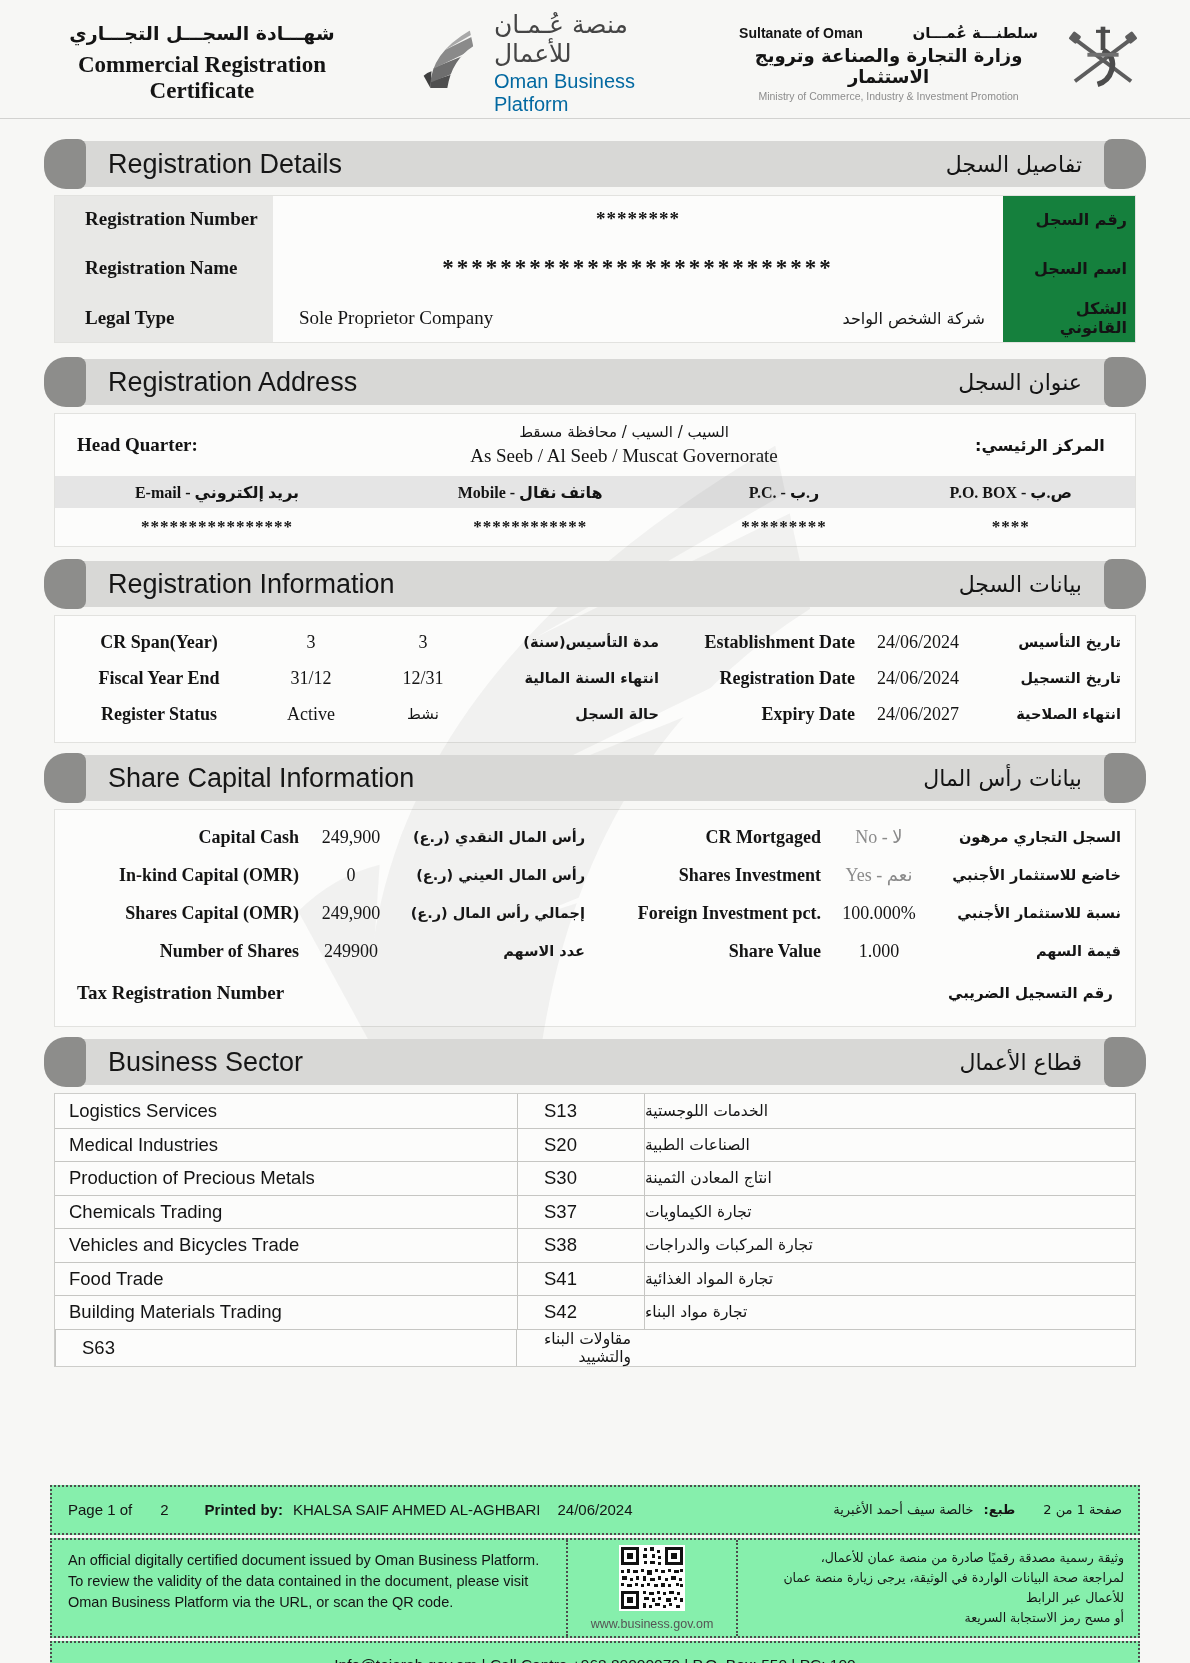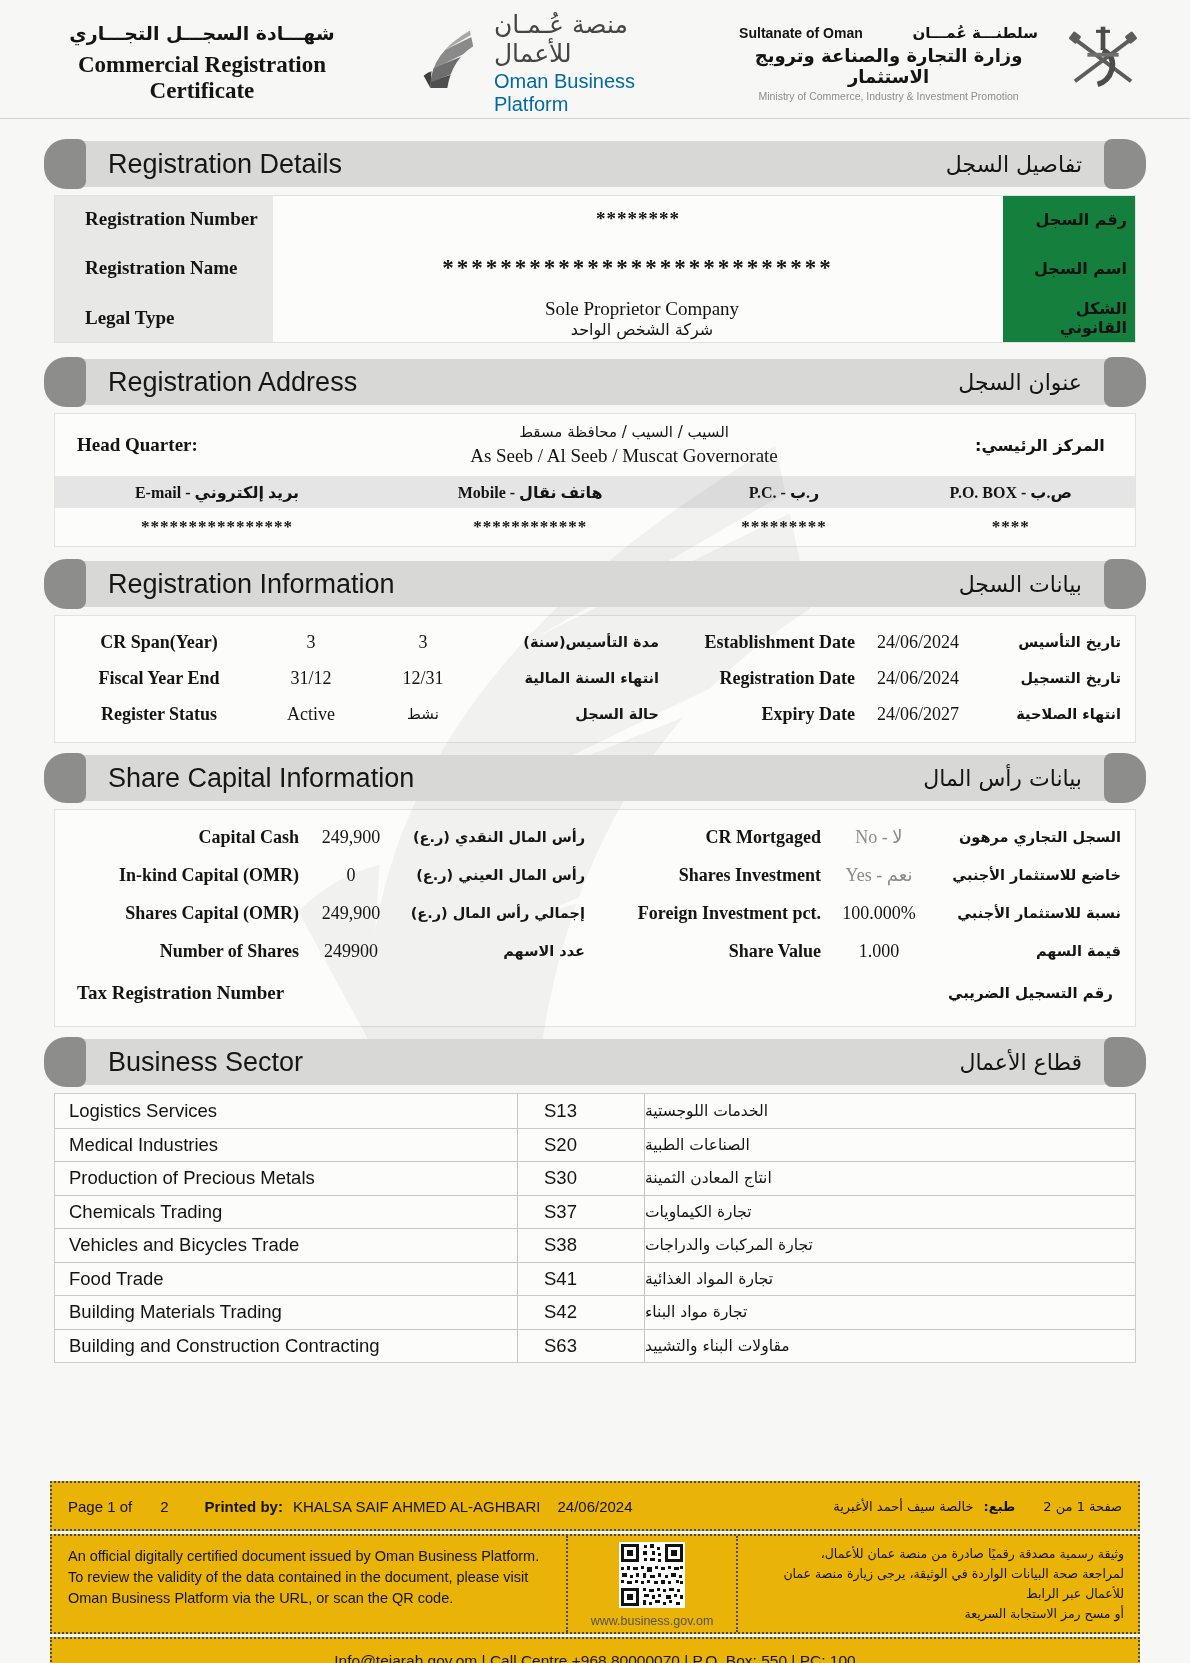--- a/index.html
+++ b/index.html
@@ -46,21 +46,21 @@
   .d-row { display:grid; grid-template-columns:218px 1fr 132px; align-items:center; }
   .d-row .lab-en { background:#e8e8e6; align-self:stretch; display:flex; align-items:center; padding-left:30px;
                    font-weight:bold; font-size:19px; }
   .d-row .lab-ar { background:#15803d; align-self:stretch; display:flex; align-items:center; justify-content:flex-start;
                    font-family:"DejaVu Sans",sans-serif; font-weight:bold; font-size:16px; padding-right:8px; direction:rtl; }
   .d-val { text-align:center; font-weight:bold; font-size:19px; letter-spacing:1px; }
   .d-row.r1 { height:46px; }
   .d-row.r2 { height:52px; }
   .d-row.r2 .d-val { font-size:23px; letter-spacing:3px; }
   .d-row.r3 { height:48px; }
-  .d-val-split { display:flex; justify-content:space-between; align-items:center; padding:0 18px 0 26px;flex-direction:column; }
+  .d-val-split { display:flex; justify-content:space-between; align-items:center; padding:0 18px 0 26px; }
   .d-val-split .en { font-size:19px; }
   .d-val-split .arv { font-family:"DejaVu Sans",sans-serif; font-size:16px; direction:rtl; }
 
   
   .hq-row { display:grid; grid-template-columns:218px 1fr 160px; align-items:center; min-height:62px; padding:4px 0; }
   .hq-lab { font-weight:bold; font-size:19px; padding-left:22px; }
   .hq-center { text-align:center; }
   .hq-ar { font-family:"DejaVu Sans",sans-serif; font-size:15px; direction:rtl; margin-bottom:4px; }
   .hq-en { font-size:19px; }
   .hq-lab-ar { font-family:"DejaVu Sans",sans-serif; font-weight:bold; font-size:16px; text-align:left; direction:rtl; padding-right:18px; }
@@ -93,21 +93,21 @@
   .bs-box { border:1px solid #cdcdca; }
   .bs-row { display:grid; grid-template-columns:462px 128px 1fr; align-items:stretch; min-height:33.5px; background:#fcfcfb; }
   .bs-row + .bs-row { border-top:1px solid #c6c6c3; }
   .bs-en { font-family:"Liberation Sans",sans-serif; font-size:18.5px; display:flex; align-items:center; padding-left:14px; }
   .bs-code { font-family:"Liberation Sans",sans-serif; font-size:18.5px; display:flex; align-items:center; padding-left:26px;
              border-left:1px solid #c6c6c3; border-right:1px solid #c6c6c3; }
   .bs-ar { font-family:"DejaVu Sans",sans-serif; font-size:15.5px; display:flex; align-items:center; justify-content:flex-end; padding-right:14px; direction:rtl; }
 
   
   .footer { margin:0 50px; }
-  .f-box { border:2px dotted #4c4c4c; background:#eab308; }
+  .f-box { border:2px dotted #4c4c4c; background:#86efac; }
   .f-box + .f-box { margin-top:3px; }
   .f-row1 { display:flex; align-items:center; height:46px; padding:0 16px; font-family:"Liberation Sans",sans-serif; font-size:15px; }
   .f-left { flex:1.35; display:flex; align-items:center; gap:10px; }
   .f-left .num { margin:0 26px 0 18px; }
   .f-date { flex:0 0 auto; font-size:15px; }
   .f-right { flex:1.35; text-align:right; direction:rtl; font-family:"DejaVu Sans",sans-serif; font-size:13px; display:flex; justify-content:flex-start; gap:10px; }
   .f-right .pg { margin-left:18px; }
   .f-row2 { display:grid; grid-template-columns:1fr 172px 400px; min-height:96px; }
   .f-notice-en { font-family:"Liberation Sans",sans-serif; font-size:14.5px; line-height:1.45; padding:10px 8px 8px 16px; }
   .f-qr { border-left:2px dotted #4c4c4c; border-right:2px dotted #4c4c4c; display:flex; flex-direction:column; align-items:center; justify-content:center; padding:5px 0 4px 0; }
@@ -367,21 +367,20 @@
         <div class="bs-en">Food Trade</div>
         <div class="bs-code">S41</div>
         <div class="bs-ar">تجارة المواد الغذائية</div>
       </div>
       <div class="bs-row">
         <div class="bs-en">Building Materials Trading</div>
         <div class="bs-code">S42</div>
         <div class="bs-ar">تجارة مواد البناء</div>
       </div>
       <div class="bs-row">
-        <div class="bs-en">Building and Construction Contracting</div>
         <div class="bs-code">S63</div>
         <div class="bs-ar">مقاولات البناء والتشييد</div>
       </div>
     </div>
   </div>
 
   <div class="footer-gap"></div>
 
   <div class="footer">
     <div class="f-box">

